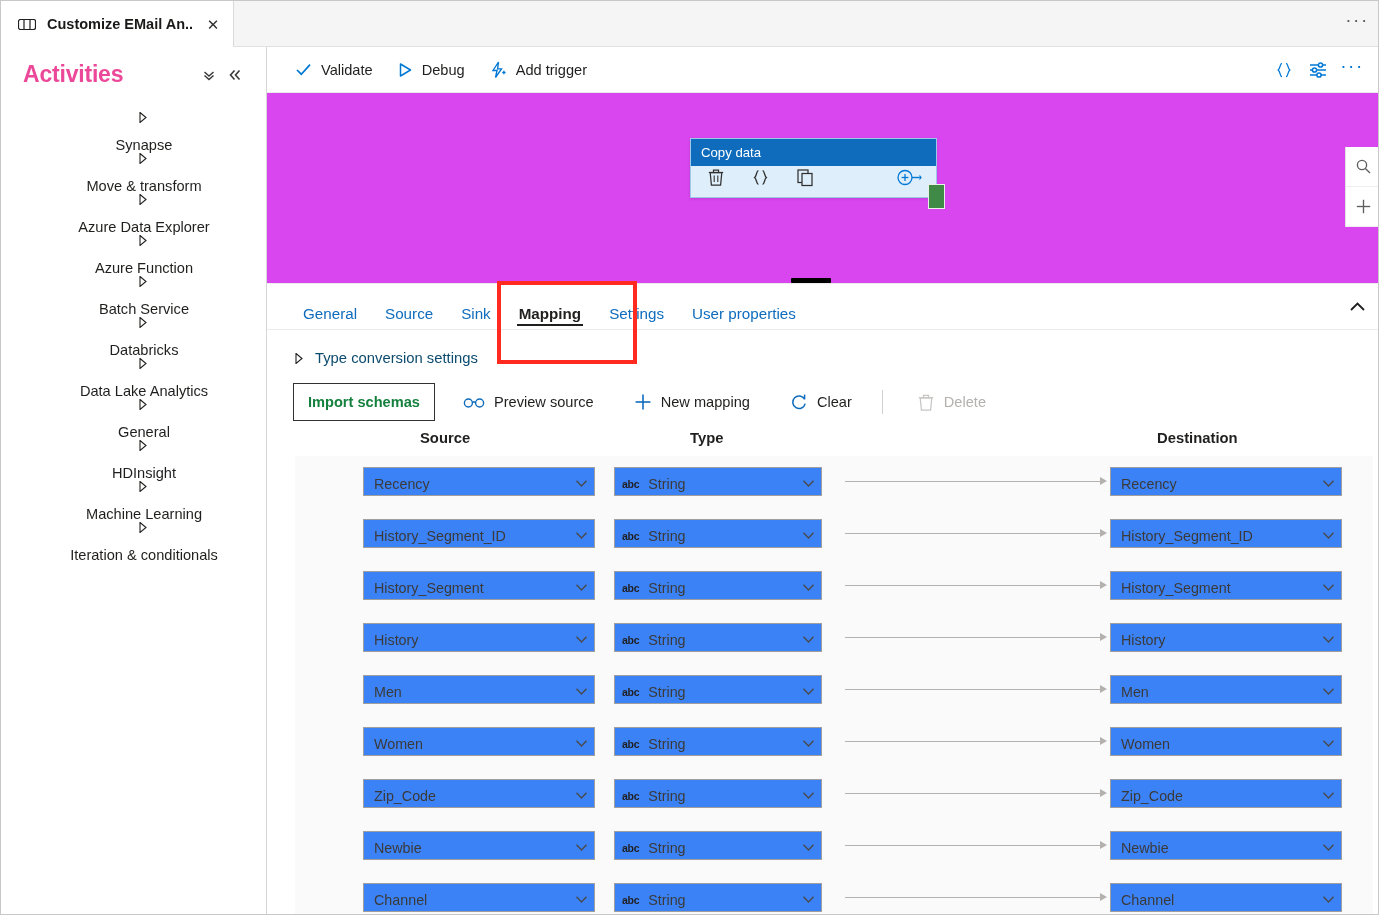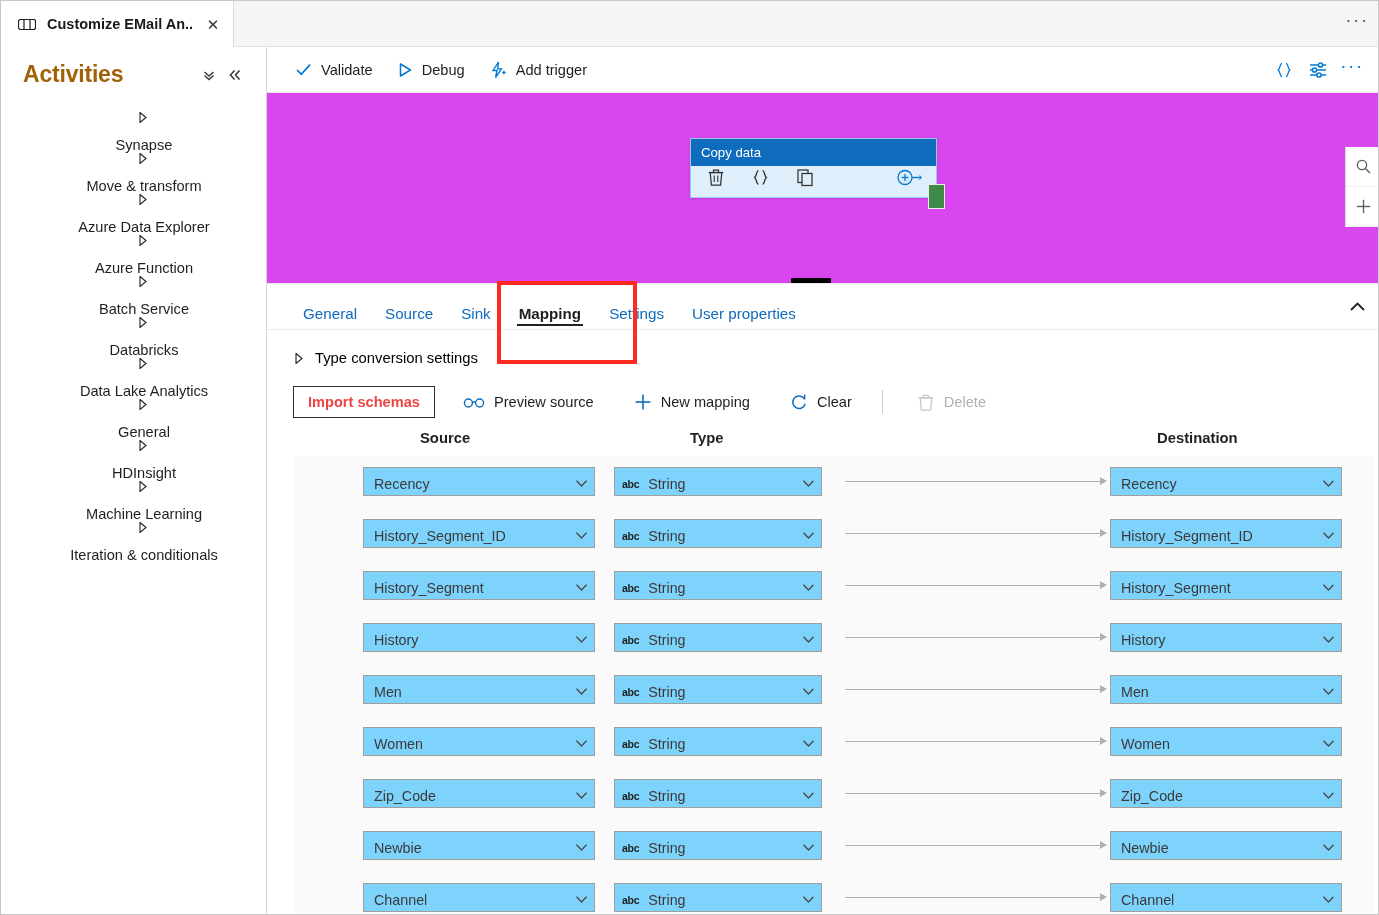--- a/index.html
+++ b/index.html
@@ -61,21 +61,21 @@
     position: absolute; left: 0; top: 46px;
     width: 266px; height: 869px;
     background: #ffffff;
     border-right: 1px solid #d6d6d6;
   }
   .activities-head {
     display: flex; align-items: center;
     padding: 14px 18px 8px 22px;
   }
   .activities-title {
-    font-size: 23px; font-weight: 700; color: #a16207;
+    font-size: 23px; font-weight: 700; color: #ec4899;
     flex: 1; letter-spacing: -0.2px;
   }
   .head-icon {
     width: 26px; height: 26px;
     display: flex; align-items: center; justify-content: center;
     color: #3b3a39; cursor: pointer;
   }
   .search-wrap { padding: 4px 20px 0 22px; }
   .search-box {
     position: relative;
@@ -253,33 +253,33 @@
     overflow: hidden;
   }
   .tcs-row {
     display: flex; align-items: center;
     gap: 12px;
     padding: 20px 0 16px 28px;
     cursor: pointer;
     width: 300px;
   }
   .tcs-row .caret { color: #201f1e; font-size: 11px; display: flex; align-items: center; }
-  .tcs-row .tcs-lbl { font-size: 14.8px; color: #000000; }
+  .tcs-row .tcs-lbl { font-size: 14.8px; color: #0c4a6e; }
 
   .map-toolbar {
     display: flex; align-items: center;
     padding-left: 26px; gap: 4px;
     height: 40px;
   }
   .btn-outline {
-    height: 32px; padding: 0 14px;
+    height: 38px; padding: 0 14px;
     border: 1px solid #323130;
     background: #ffffff;
     font-family: "Liberation Sans", sans-serif;
-    font-size: 14.6px; font-weight: 600; color: #ef4444;
+    font-size: 14.6px; font-weight: 600; color: #15803d;
     cursor: pointer;
     display: flex; align-items: center;
   }
   .tb-btn {
     display: flex; align-items: center; gap: 9px;
     height: 32px; padding: 0 12px;
     margin-left: 12px;
     cursor: pointer; border-radius: 2px;
   }
   .tb-btn .tb-ico { display: flex; align-items: center; color: #0f6cbd; }
@@ -312,21 +312,21 @@
     height: 52px;
   }
   .map-row .band {
     position: absolute; left: 28px; right: 6px; top: 0; height: 52px;
     background: #fafafa;
   }
   .sel {
     position: absolute;
     height: 29px;
     border: 1px solid #a19f9d;
-    background: #7dd3fc;
+    background: #3b82f6;
     display: flex; align-items: center;
     padding: 4px 6px 0 10px;
     cursor: pointer;
   }
   .sel .sv {
     flex: 1;
     font-size: 14.3px; color: #3b3a39;
     white-space: nowrap; overflow: hidden;
   }
   .sel .chev { color: #4a4a4a; display: flex; align-items: center; padding-left: 4px; }

